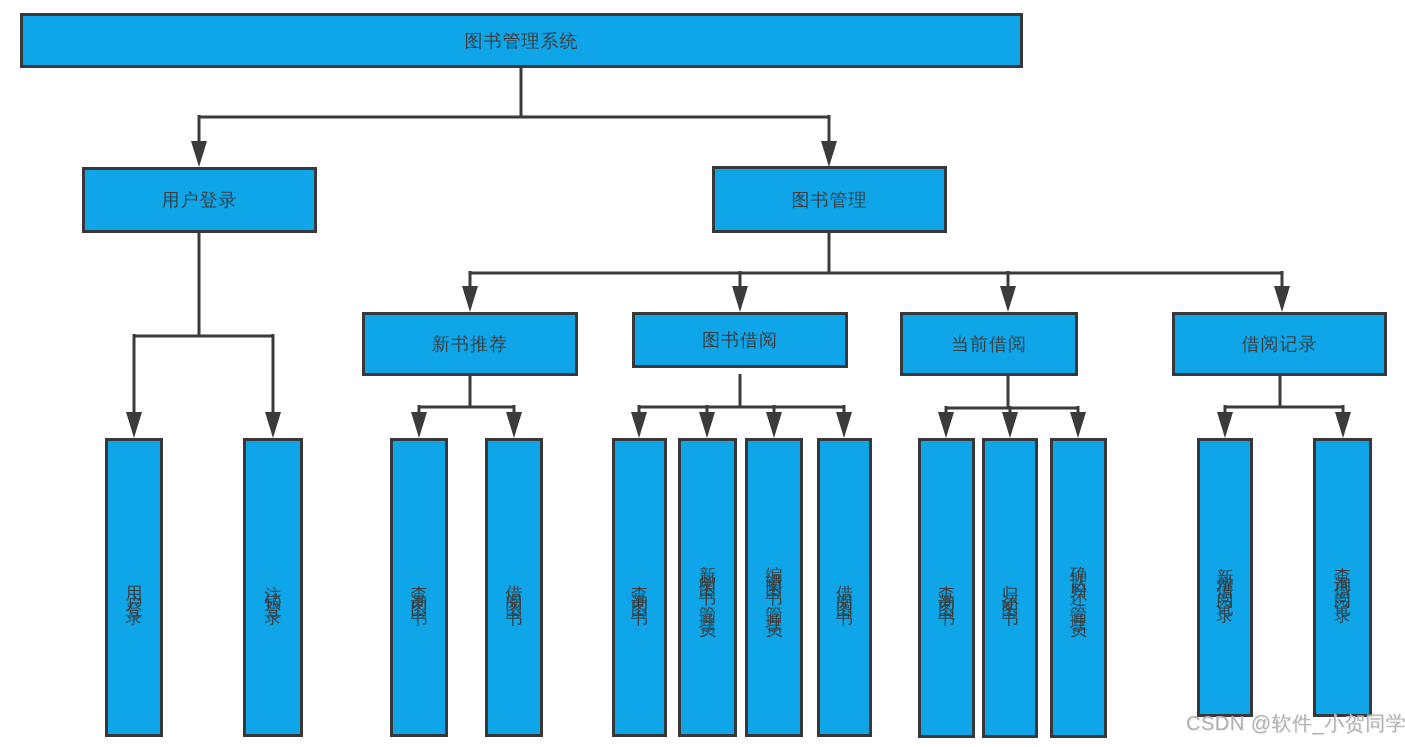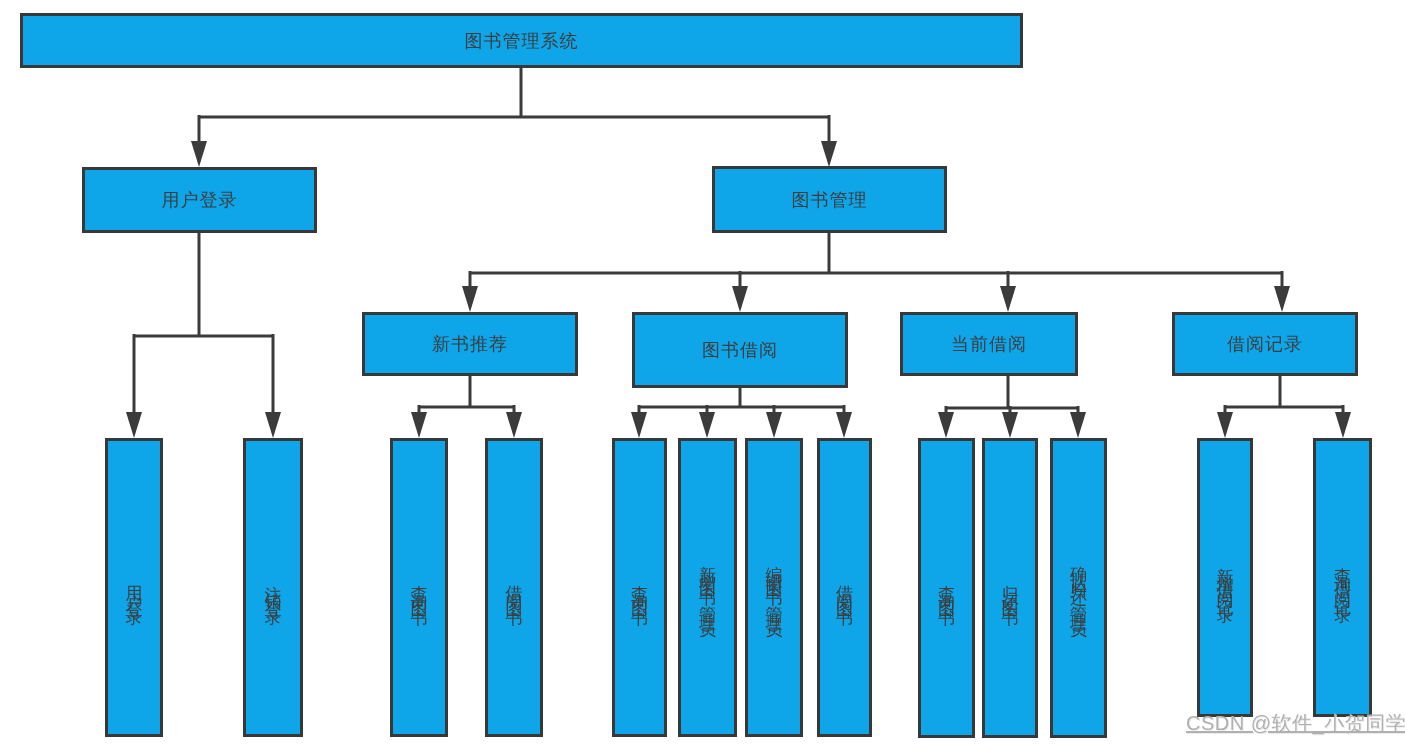--- a/index.html
+++ b/index.html
@@ -41,21 +41,20 @@
   }
   .watermark {
     position: absolute;
     left: 1186px;
     top: 710px;
     font-size: 20px;
     letter-spacing: 0.5px;
     color: #b0b0b0;
     text-shadow: 1px 1px 0 #ececec;
     white-space: nowrap;
-    text-decoration: underline;
   }
 </style>
 </head>
 <body>
 
 <div class="canvas">
 
   <svg class="wires" viewBox="0 0 1405 747" xmlns="http://www.w3.org/2000/svg">
     <g stroke="#3b3b3b" stroke-width="3" fill="none">
 
@@ -129,27 +128,27 @@
   <div class="node h" style="left:82px; top:167px; width:235px; height:66px;">
     <span>用户登录</span>
   </div>
   <div class="node h" style="left:362px; top:312px; width:216px; height:64px;">
     <span>新书推荐</span>
   </div>
 
   <div class="node h" style="left:712px; top:166px; width:235px; height:67px;">
     <span>图书管理</span>
   </div>
-  <div class="node h" style="left:632px; top:312px; width:216px; height:76px;">
+  <div class="node h" style="left:632px; top:312px; width:216px; height:56px;">
     <span>图书借阅</span>
   </div>
   <div class="node h" style="left:900px; top:312px; width:178px; height:64px;">
     <span>当前借阅</span>
   </div>
-  <div class="node h" style="left:1172px; top:312px; width:186px; height:64px;">
+  <div class="node h" style="left:1172px; top:312px; width:215px; height:64px;">
     <span>借阅记录</span>
   </div>
 
   <div class="node v" style="left:105px; top:438px; width:58px; height:299px;">
     <span>用户登录</span>
   </div>
   <div class="node v" style="left:243px; top:438px; width:60px; height:299px;">
     <span>注销登录</span>
   </div>
 

